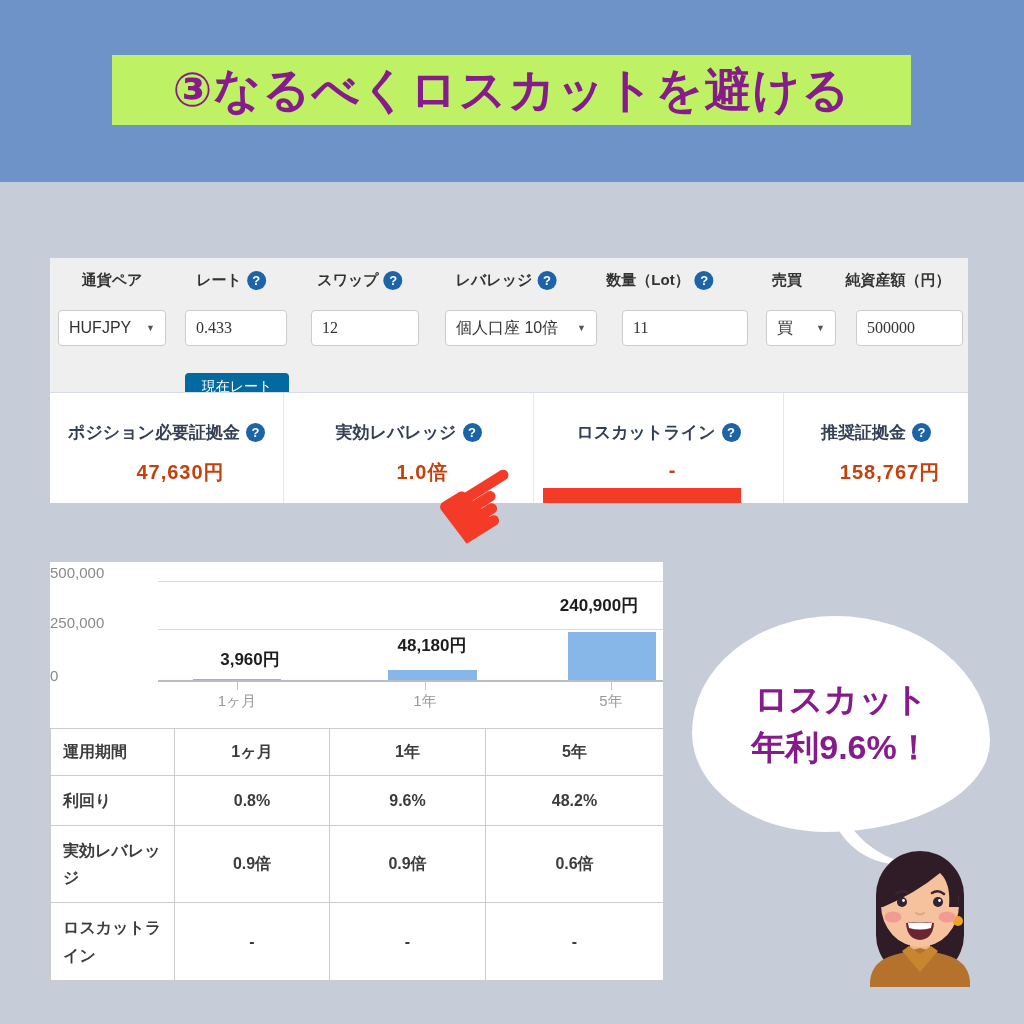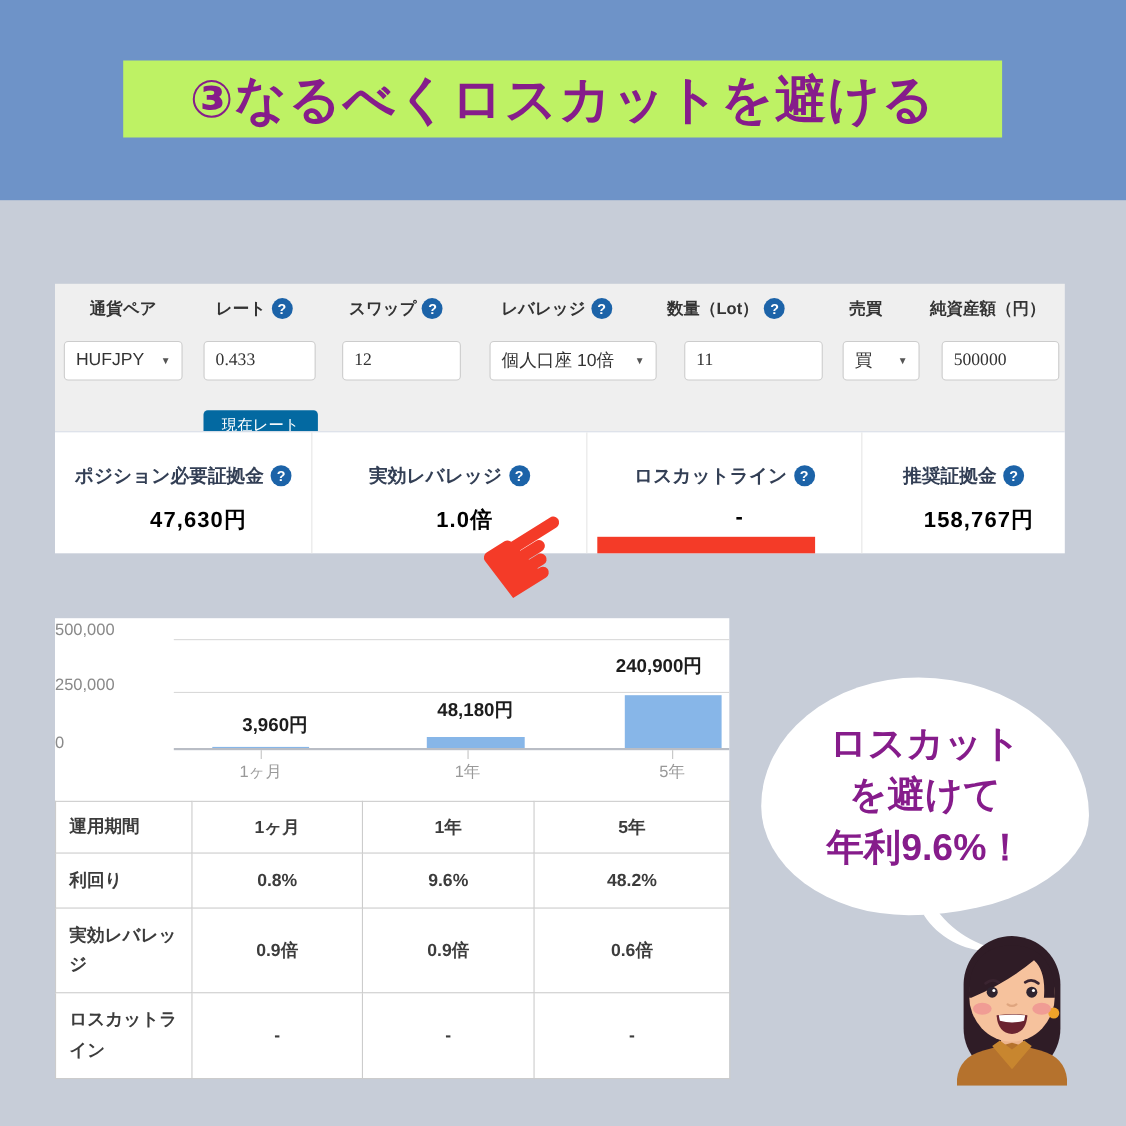--- a/index.html
+++ b/index.html
@@ -44,21 +44,21 @@
   }
   .results-panel{
     position:absolute;left:50px;top:392px;width:918px;height:111px;background:#ffffff;
     border-top:1px solid #d7dde6;box-sizing:border-box;display:flex;
   }
   .result-cell{
     display:flex;flex-direction:column;align-items:center;padding-top:28px;gap:15px;box-sizing:border-box;
   }
   .result-cell + .result-cell{border-left:1px solid #e6e6e6;}
   .result-label{display:flex;align-items:center;gap:6px;font-size:17px;font-weight:bold;color:#333f55;white-space:nowrap;}
-  .result-value{font-size:20px;font-weight:bold;color:#000000;letter-spacing:1px;margin-left:28px;}
+  .result-value{font-size:20px;font-weight:bold;color:#c2410c;letter-spacing:1px;margin-left:28px;}
   
   .red-underline{position:absolute;left:543px;top:488px;width:198px;height:15px;background:#f43b28;z-index:6;}
   .red-hand{
     position:absolute;left:408px;top:440px;width:150px;height:130px;z-index:7;
     display:flex;align-items:center;justify-content:center;
     font-family:"DejaVu Sans",sans-serif;font-size:105px;color:#f43b28;
     transform:rotate(-32deg);pointer-events:none;line-height:1;
   }
   
   .chart-panel{position:absolute;left:50px;top:562px;width:613px;height:418px;background:#fff;}
@@ -231,21 +231,20 @@
       <td class="c1">-</td>
       <td class="c2">-</td>
       <td class="c3">-</td>
     </tr>
   </tbody>
     </table>
 </div>
 
 <div class="bubble">
   <span class="bubble-line">ロスカット</span>
-  <span class="bubble-line">を避けて</span>
   <span class="bubble-line">年利9.6%！</span>
 </div>
 <svg class="bubble-tail" width="75" height="55" viewBox="0 0 75 55">
   <path d="M6,0 C20,26 44,40 70,46 C42,50 14,36 0,14 Z" fill="#ffffff"></path>
 </svg>
 
 <svg class="avatar" width="136" height="142" viewBox="0 0 136 142">
   <rect x="24" y="6" width="88" height="128" rx="44" fill="#2f1c26"></rect>
   <rect x="58" y="92" width="20" height="18" fill="#edb58f"></rect>
   <path d="M18,142 L18,136 Q20,116 42,110 L68,103 L94,110 Q116,116 118,136 L118,142 Z" fill="#b5722d"></path>

